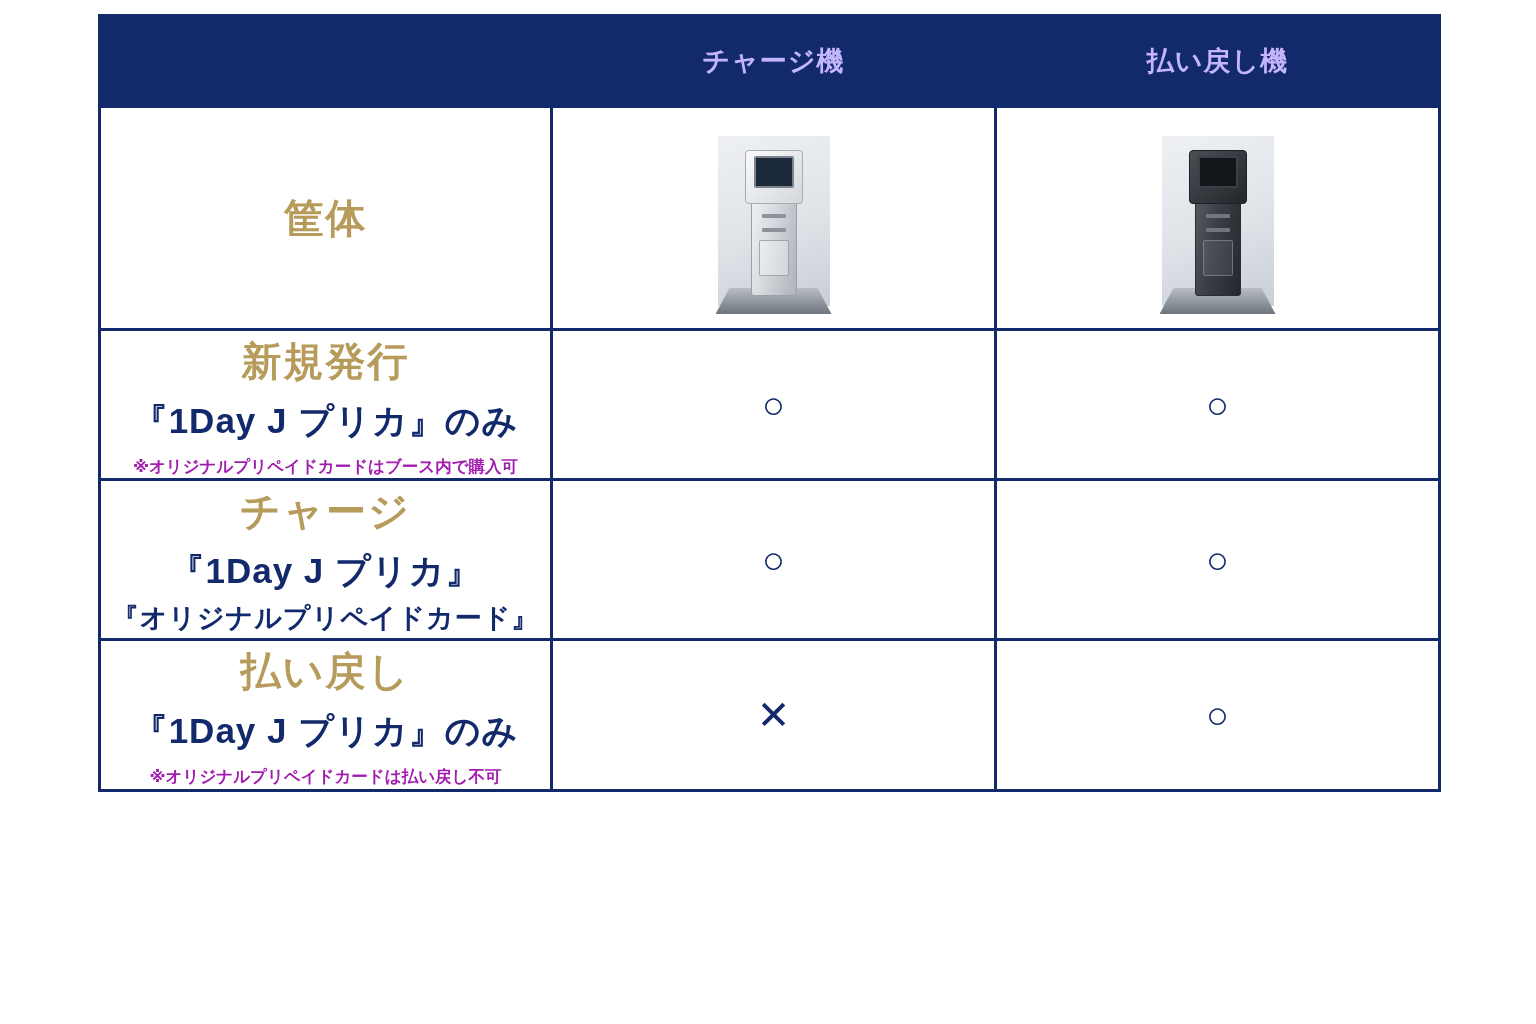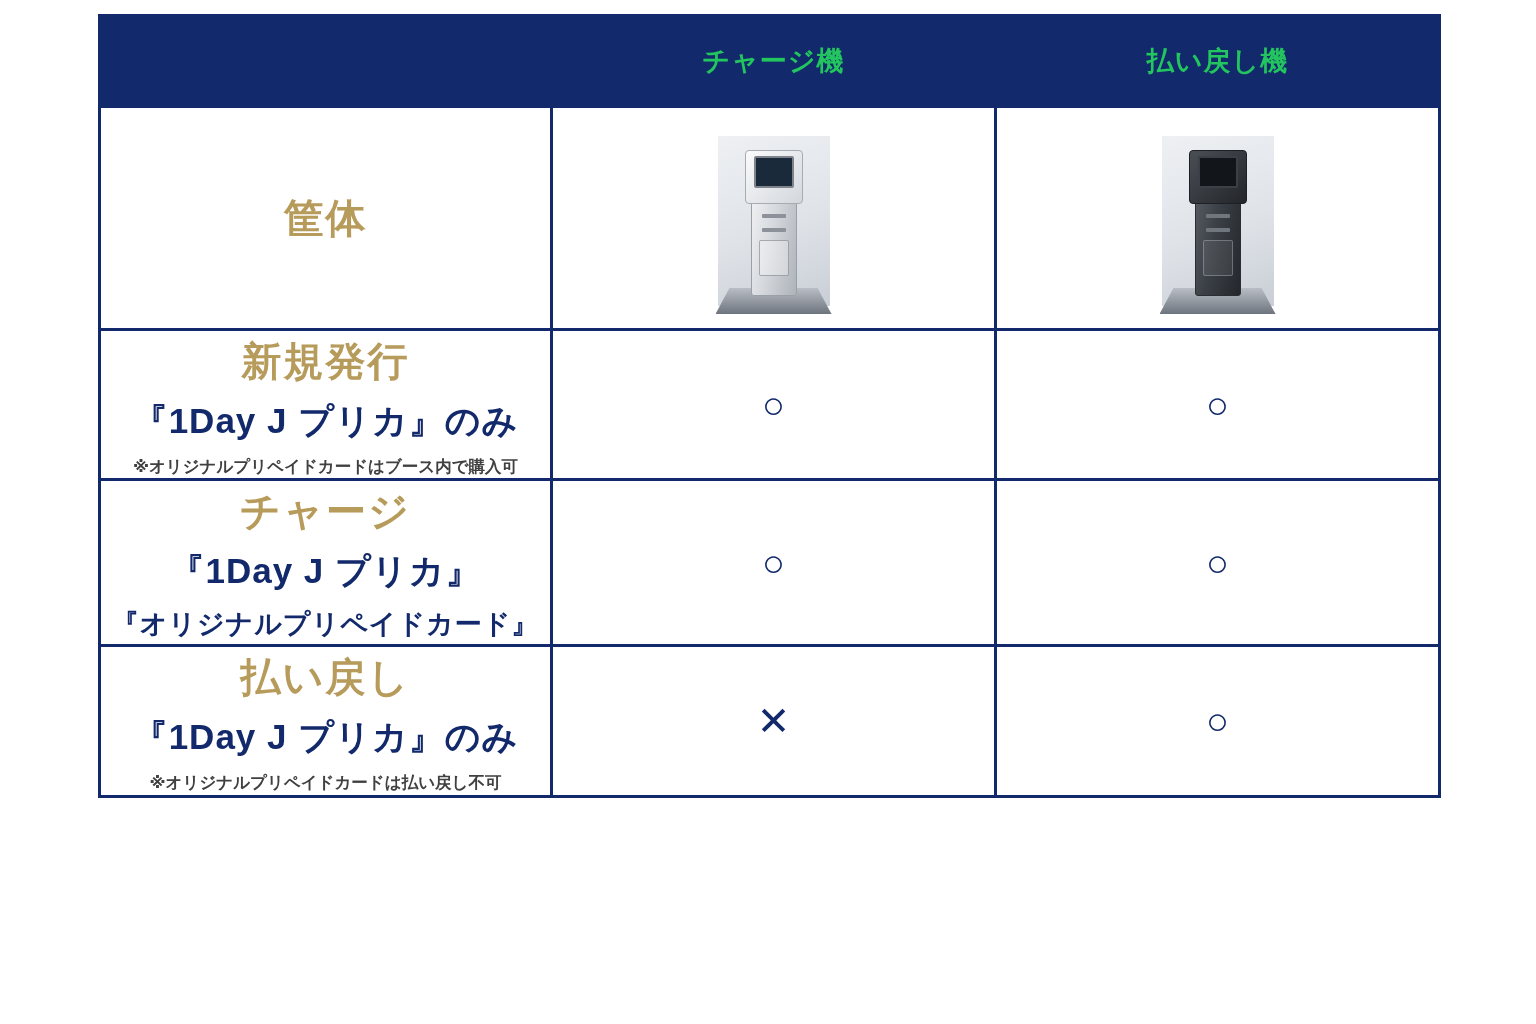--- a/index.html
+++ b/index.html
@@ -31,21 +31,21 @@
     text-align: center;
     vertical-align: middle;
   }
   
   col.c-label { width: 452px; }
   col.c-charge { width: 444px; }
   col.c-refund { width: 444px; }
 
   thead th {
     background: #12296b;
-    color: #22c55e;
+    color: #c4b5fd;
     height: 88px;
     font-size: 27px;
     font-weight: bold;
     letter-spacing: 1px;
   }
   thead th.blank {
     background: #12296b;
     border-left-color: #12296b;
     border-top-color: #12296b;
     border-bottom-color: #12296b;
@@ -63,25 +63,25 @@
   .label-sub {
     font-size: 35px;
     color: #12296b;
     letter-spacing: 1px;
     margin-top: 4px;
   }
   .label-sub2 {
     font-size: 27px;
     color: #12296b;
     letter-spacing: 1px;
-    margin-top: 6px;
+    margin-top: 0;
   }
   .label-note {
     font-size: 16.5px;
-    color: #404040;
+    color: #a21caf;
     font-weight: bold;
     margin-top: 6px;
     letter-spacing: 0px;
   }
   .mark {
     color: #12296b;
     font-size: 40px;
     font-weight: bold;
     line-height: 1;
   }

